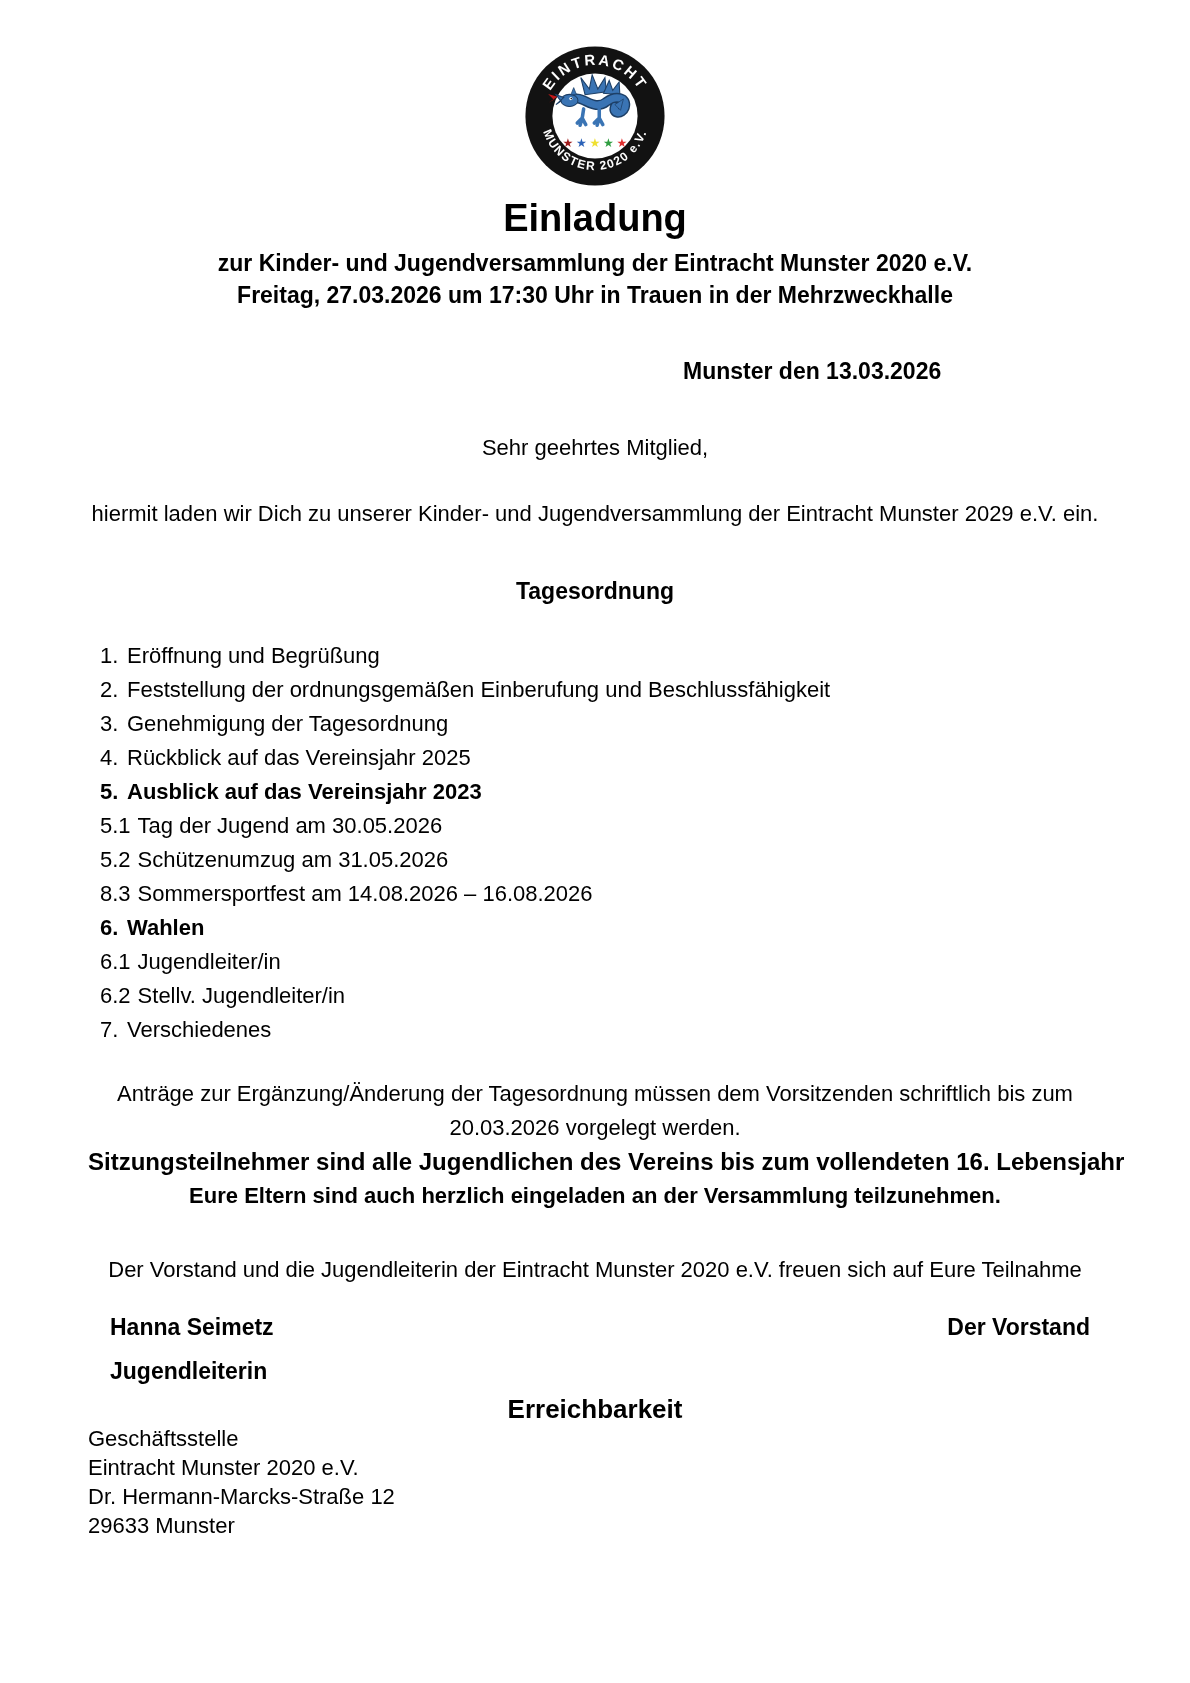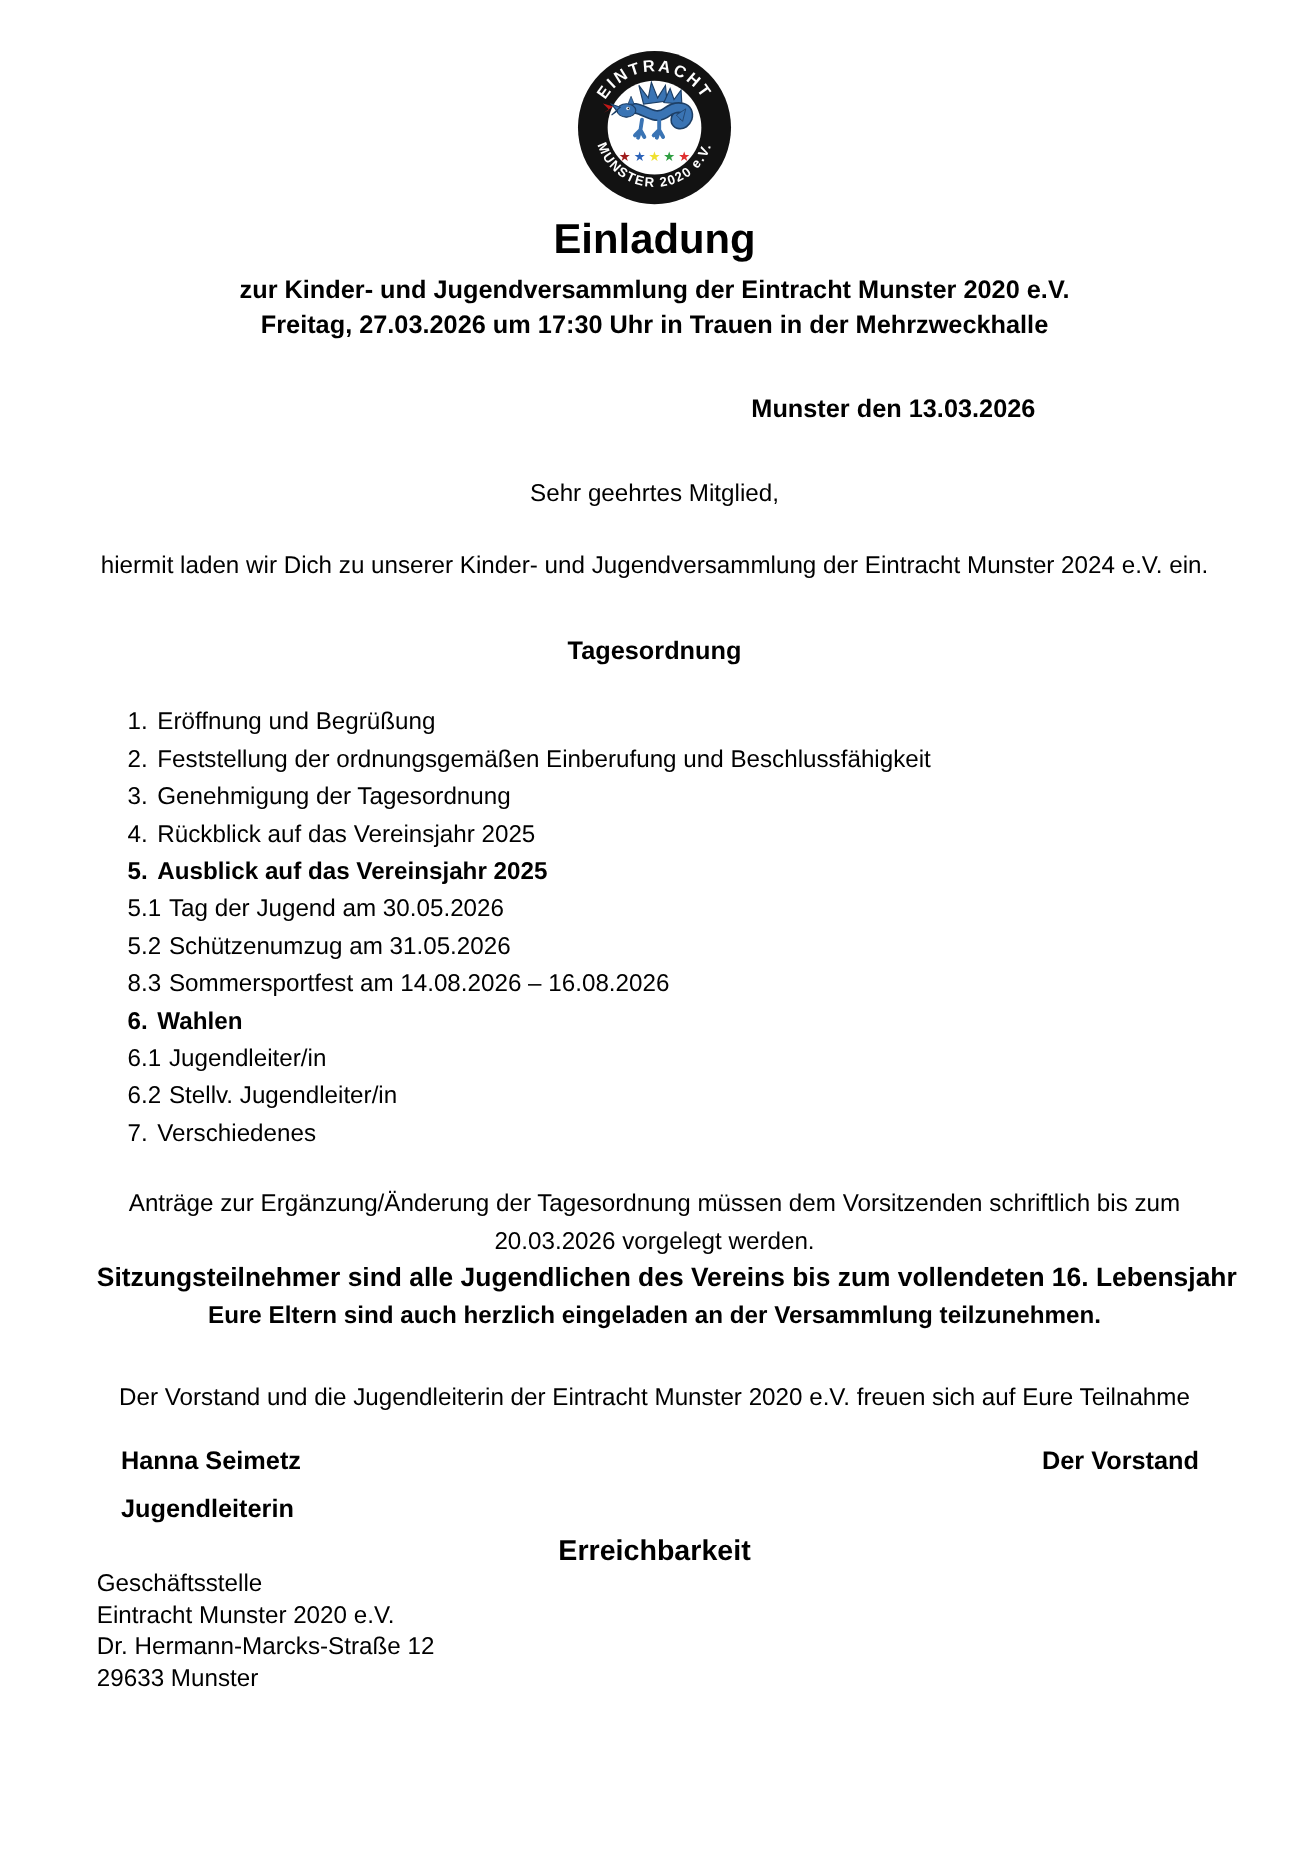--- a/index.html
+++ b/index.html
@@ -49,21 +49,21 @@
 
   .agenda-heading {
     margin-top: 44px;
     font-size: 23px;
     line-height: 32px;
     font-weight: bold;
     text-align: center;
   }
 
   .agenda { margin-top: 32px; font-size: 22px; line-height: 34px; padding-left: 12px; }
-  .agenda-row { white-space: nowrap; margin-left: 16px; }
+  .agenda-row { white-space: nowrap; }
   .agenda-num { display: inline-block; min-width: 27px; }
   .agenda-row.sub .agenda-num { display: inline; min-width: 0; margin-right: 7px; }
   .agenda-row.bold { font-weight: bold; }
 
   .notes { margin-top: 30px; font-size: 22px; line-height: 34px; text-align: center; }
   .notes .wide { font-size: 24px; font-weight: bold; }
   .notes .bold { font-weight: bold; }
 
   .closing-sentence { margin-top: 40px; font-size: 22px; line-height: 34px; text-align: center; }
 
@@ -142,39 +142,39 @@
     </svg>
   </div>
 
   <div class="doc-title">Einladung</div>
   <div class="subtitle first nowrap">zur Kinder- und Jugendversammlung der Eintracht Munster 2020 e.V.</div>
   <div class="subtitle nowrap">Freitag, 27.03.2026 um 17:30 Uhr in Trauen in der Mehrzweckhalle</div>
 
   <div class="dateline">Munster den 13.03.2026</div>
 
   <div class="salutation nowrap">Sehr geehrtes Mitglied,</div>
-  <div class="intro nowrap">hiermit laden wir Dich zu unserer Kinder- und Jugendversammlung der Eintracht Munster 2024 e.V. ein.</div>
+  <div class="intro nowrap">hiermit laden wir Dich zu unserer Kinder- und Jugendversammlung der Eintracht Munster 2029 e.V. ein.</div>
 
   <div class="agenda-heading">Tagesordnung</div>
 
   <div class="agenda">
     <div class="agenda-row">
       <span class="agenda-num">1.</span><span>Eröffnung und Begrüßung</span>
     </div>
     <div class="agenda-row">
       <span class="agenda-num">2.</span><span>Feststellung der ordnungsgemäßen Einberufung und Beschlussfähigkeit</span>
     </div>
     <div class="agenda-row">
       <span class="agenda-num">3.</span><span>Genehmigung der Tagesordnung</span>
     </div>
     <div class="agenda-row">
       <span class="agenda-num">4.</span><span>Rückblick auf das Vereinsjahr 2025</span>
     </div>
     <div class="agenda-row bold">
-      <span class="agenda-num">5.</span><span>Ausblick auf das Vereinsjahr 2025</span>
+      <span class="agenda-num">5.</span><span>Ausblick auf das Vereinsjahr 2023</span>
     </div>
     <div class="agenda-row sub">
       <span class="agenda-num">5.1</span><span>Tag der Jugend am 30.05.2026</span>
     </div>
     <div class="agenda-row sub">
       <span class="agenda-num">5.2</span><span>Schützenumzug am 31.05.2026</span>
     </div>
     <div class="agenda-row sub">
       <span class="agenda-num">8.3</span><span>Sommersportfest am 14.08.2026 – 16.08.2026</span>
     </div>

